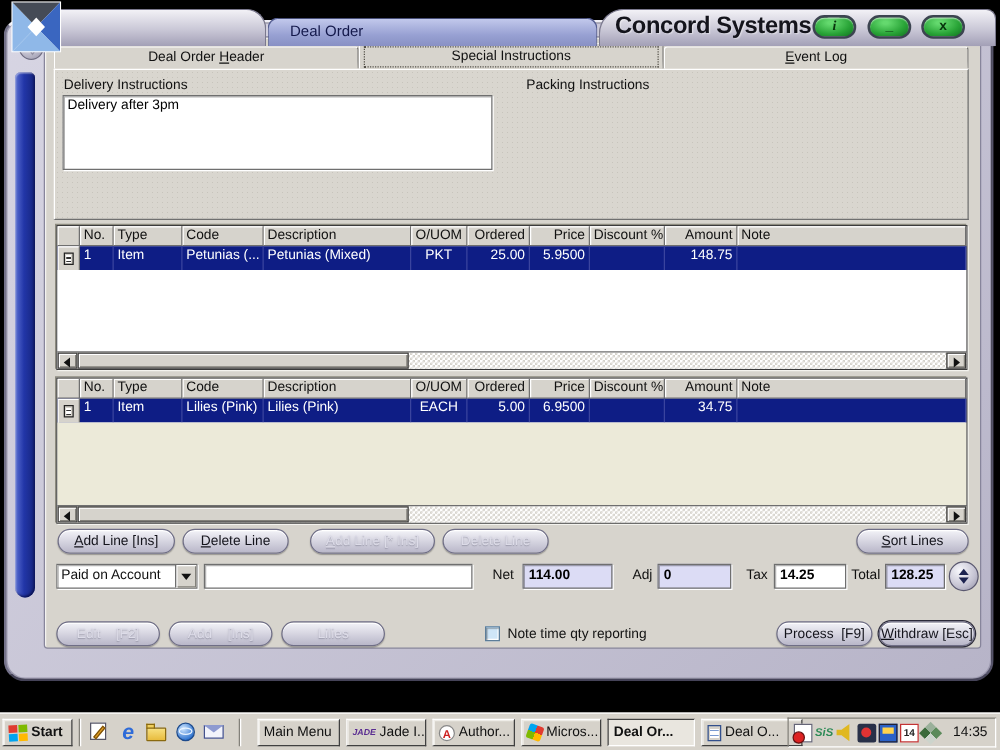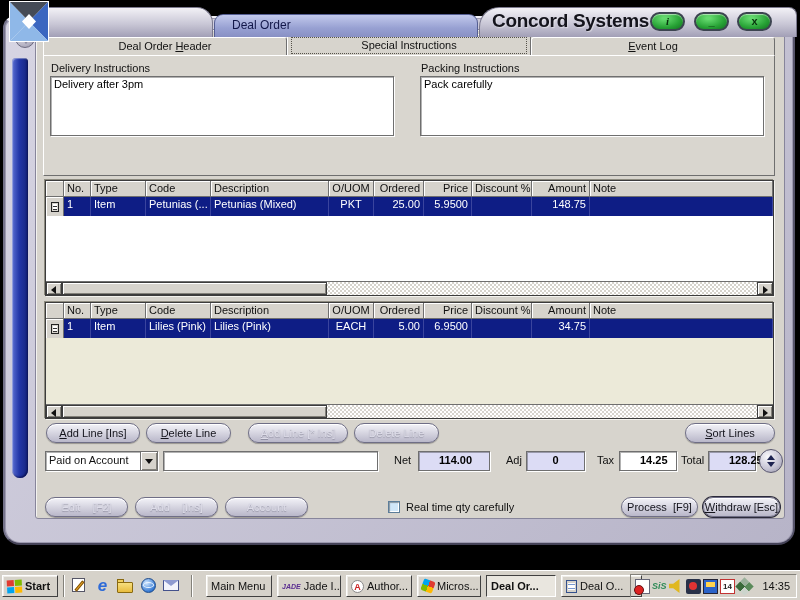--- a/index.html
+++ b/index.html
@@ -108,21 +108,21 @@
 
   
   .sunken { position:absolute; height:20px; background:#fff; border:1px solid #6f6f6f;
     box-shadow:inset 1px 1px 0 rgba(0,0,0,.3), 1px 1px 0 #fff; font-size:11px; }
   .combo { display:flex; }
   .combo .combo-text { flex:1; padding:2px 3px; overflow:hidden; white-space:nowrap; }
   .combo .combo-btn { width:17px; background:#d6d3cc; border-left:1px solid #6f6f6f;
     box-shadow:inset 1px 1px 0 #fff, inset -1px -1px 0 #83817a; position:relative; cursor:pointer; }
   .combo .combo-btn::after { content:""; position:absolute; left:4px; top:7px; border-left:4px solid transparent;
     border-right:4px solid transparent; border-top:5px solid #111; }
-  .num-field { text-align:center; font-weight:bold; padding:2px 20px; color:#000; }
+  .num-field { text-align:left; font-weight:bold; padding:2px 4px; color:#000; }
   .lav { background:#dcdcf5; }
   .spinner { position:absolute; width:24px; height:24px; border-radius:50%;
     background:radial-gradient(circle at 35% 30%,#f8f8fc,#c4c2d2 60%,#908ea2);
     border:1px solid #5a5870; display:flex; flex-direction:column; align-items:center; justify-content:center; gap:2px; cursor:pointer; }
   .sp-up { width:0;height:0;border-left:4px solid transparent;border-right:4px solid transparent;border-bottom:5px solid #1d2350; }
   .sp-dn { width:0;height:0;border-left:4px solid transparent;border-right:4px solid transparent;border-top:5px solid #1d2350; }
 
   .checkbox { position:absolute; width:12px; height:12px; background:#cfe6f8; border:1px solid #5c7d99;
     box-shadow:inset 1px 1px 1px rgba(0,0,0,.35), inset -1px -1px 0 #fff; cursor:pointer; }
 
@@ -223,21 +223,20 @@
         <span><u>E</u>vent Log</span>
       </div>
       <div class="abs tab selected" style="left:251px;width:244px;">
         <span>Special Instructions</span>
       </div>
 
       <div class="abs tabpanel">
         <span class="field-label" style="left:7px;top:6px;">Delivery Instructions</span>
         <textarea class="ta" style="left: 6px; top: 20px;" spellcheck="false">Delivery after 3pm</textarea>
         <span class="field-label" style="left:377px;top:6px;">Packing Instructions</span>
-        <textarea class="ta" style="left: 376px; top: 20px;" spellcheck="false">Pack carefully</textarea>
       </div>
 
       <div class="abs grid" style="top:150px;height:116px;">
         <div class="g-header">
           <div class="g-cell marker"></div>
           <div class="g-cell c-no">No.</div>
           <div class="g-cell c-type">Type</div>
           <div class="g-cell c-code">Code</div>
           <div class="g-cell c-desc">Description</div>
           <div class="g-cell c-uom">O/UOM</div>
@@ -334,23 +333,23 @@
       <div class="sunken num-field" style="left:583px;top:421px;width:58px;">14.25</div>
       <span class="field-label" style="left:645px;top:424px;">Total</span>
       <div class="sunken num-field lav" style="left:672px;top:421px;width:48px;">128.25</div>
       <div class="spinner" style="left:723px;top:419px;">
         <span class="sp-up"></span>
         <span class="sp-dn"></span>
       </div>
 
       <div class="pill disabled" style="left:9px;top:467px;width:83px;">Edit    [F2]</div>
       <div class="pill disabled" style="left:99px;top:467px;width:83px;">Add    [Ins]</div>
-      <div class="pill disabled" style="left:189px;top:467px;width:83px;">Account</div>
+      <div class="pill disabled" style="left:189px;top:467px;width:83px;">Lilies</div>
       <div class="checkbox" style="left:352px;top:471px;"></div>
-      <span class="field-label" style="left:370px;top:471px;">Real time qty carefully</span>
+      <span class="field-label" style="left:370px;top:471px;">Note time qty reporting</span>
       <div class="pill" style="left:585px;top:467px;width:77px;">Process  [F9]</div>
       <div class="pill default" style="left:667px;top:467px;width:77px;"><u>W</u>ithdraw [Esc]</div>
     </div>
 
   </div>
 
   <div class="abs taskbar">
     <div class="tb-btn" style="left:2px;width:56px;font-weight:bold;">
       <span class="flag">
           <i class="f1"></i>

